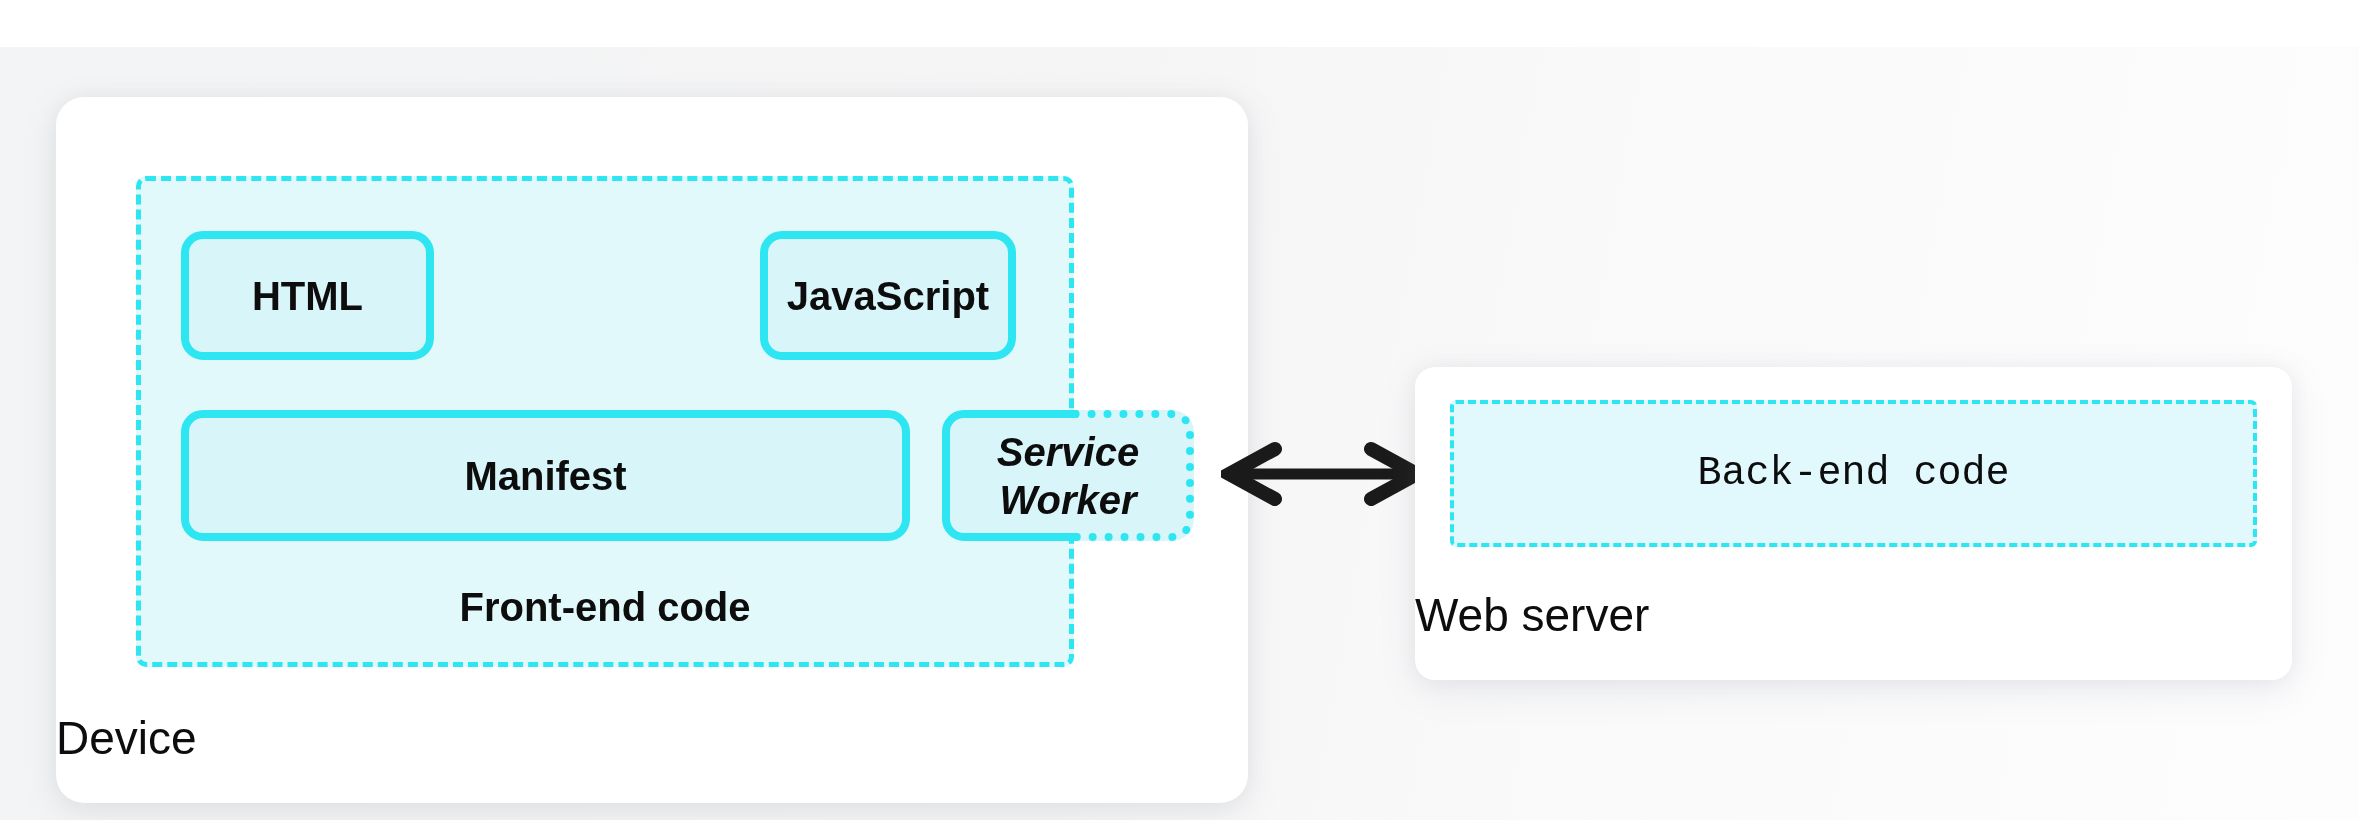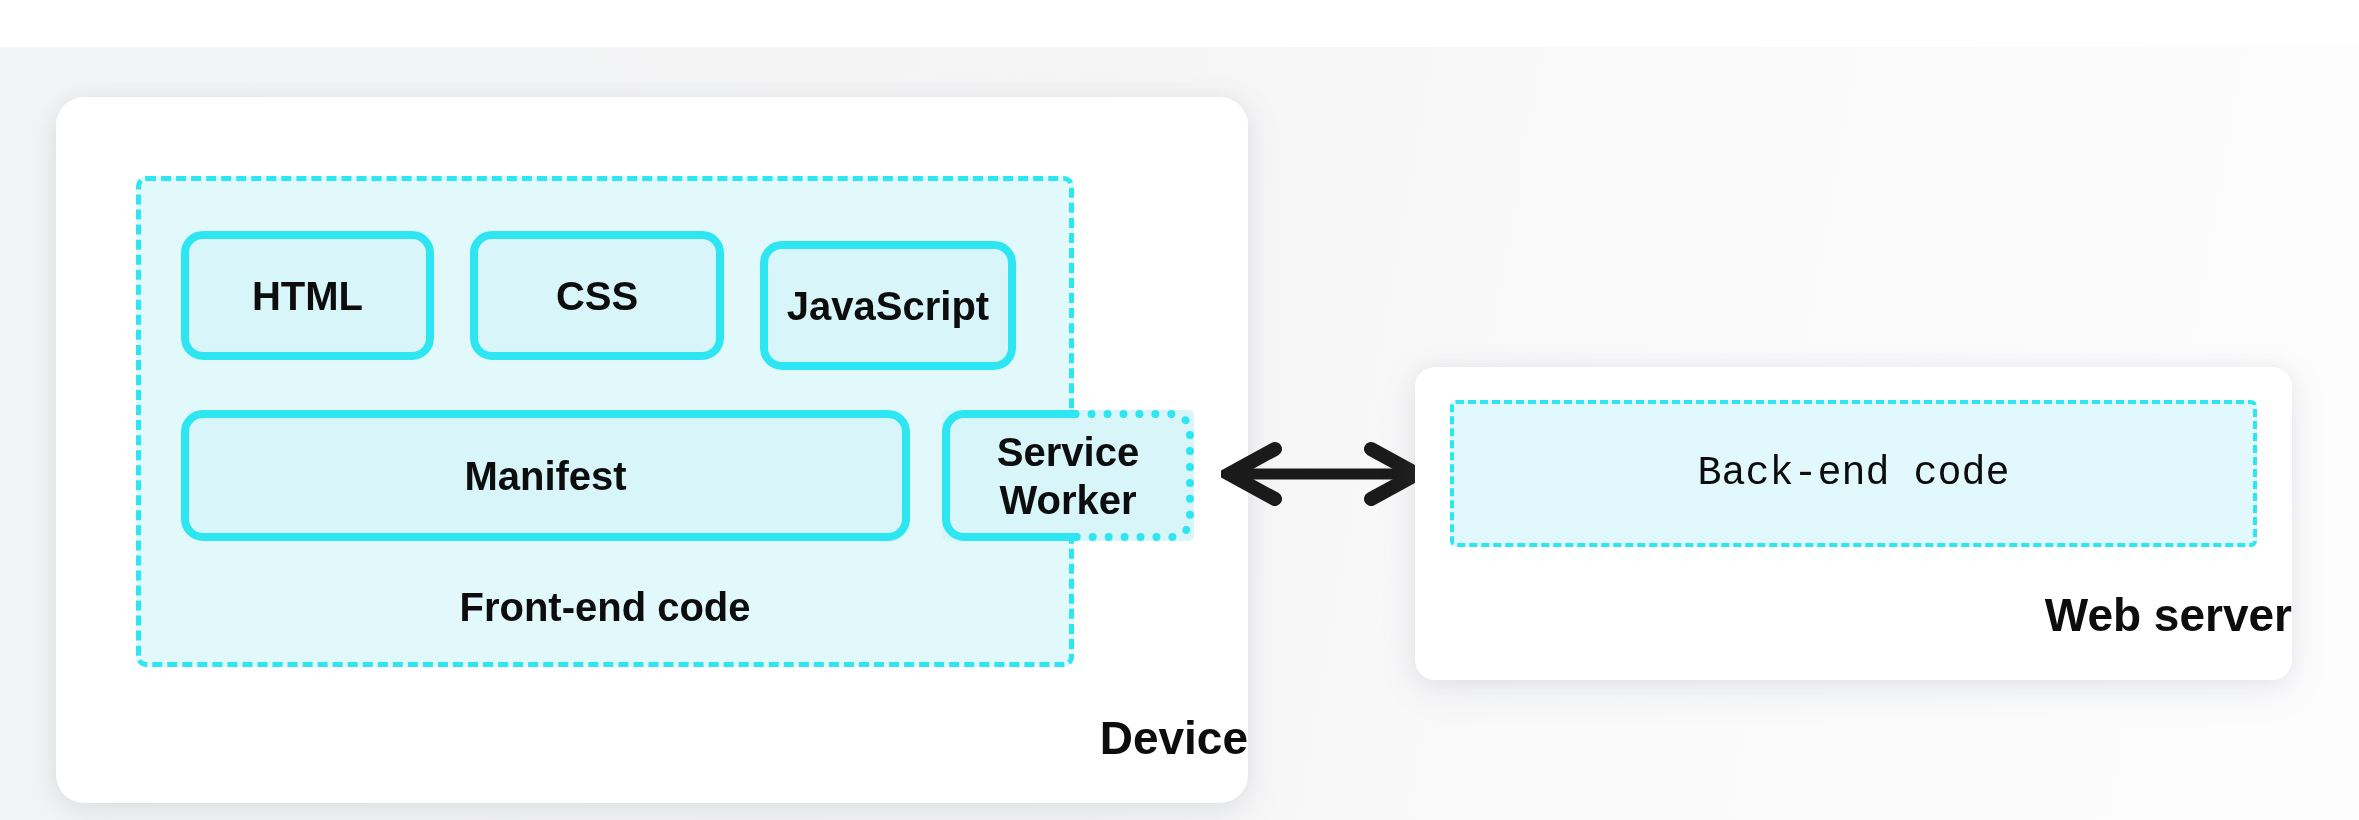--- a/index.html
+++ b/index.html
@@ -48,36 +48,37 @@
     display: flex;
     align-items: center;
     justify-content: center;
     font-size: 40px;
     font-weight: 700;
     text-align: center;
     line-height: 48px;
   }
   .block-html       { left: 40px;  top: 50px;  width: 253px; height: 129px; }
   .block-css        { left: 329px; top: 50px;  width: 254px; height: 129px; }
-  .block-javascript { left: 619px; top: 60px;  width: 256px; height: 129px; }
+  .block-javascript { left: 619px; top: 50px;  width: 256px; height: 129px; }
   .block-manifest   { left: 40px;  top: 229px; width: 729px; height: 131px; text-align: center; }
   .sw-block {
     position: absolute;
     left: 801px; top: 229px;
     width: 252px; height: 131px;
     background: #d8f5fa;
-    border-radius: 5px;
+    border-radius: 22px;
     display: flex;
     align-items: center;
     justify-content: center;
     font-size: 40px;
     font-weight: 700;
     text-align: center;
     line-height: 48px;
     z-index: 2;
+    font-style: italic;
   }
   .sw-border {
     position: absolute;
     inset: 0;
     border-radius: 22px;
     box-sizing: border-box;
     pointer-events: none;
   }
   .sw-border.solid  { border: 8px solid #2ee6f2;  clip-path: inset(0 46% 0 0); }
   .sw-border.dotted { border: 8px dotted #2ee6f2; clip-path: inset(0 0 0 54%); }
@@ -88,23 +89,23 @@
     width: 100%;
     text-align: center;
     font-size: 40px;
     font-weight: 700;
     line-height: 56px;
   }
   .panel-title {
     position: absolute;
     left: 0;
     width: 100%;
-    text-align: right;
+    text-align: left;
     font-size: 46px;
-    font-weight: 700;
+    font-weight: 400;
     line-height: 60px;
   }
   .device-title { top: 611px; }
   .server-title { top: 218px; }
   .backend-box {
     position: absolute;
     left: 35px; top: 33px;
     width: 807px; height: 147px;
     box-sizing: border-box;
     background: #e1f8fc;
@@ -129,23 +130,20 @@
 <div class="canvas">
 
   <div class="panel device-panel">
 
     <div class="frontend-container">
 
       <div class="block block-html">
         <span>HTML</span>
       </div>
 
-      <div class="block block-css">
-        <span>CSS</span>
-      </div>
 
       <div class="block block-javascript">
         <span>JavaScript</span>
       </div>
 
       <div class="block block-manifest">
         <span>Manifest</span>
       </div>
 
       <div class="sw-block">

